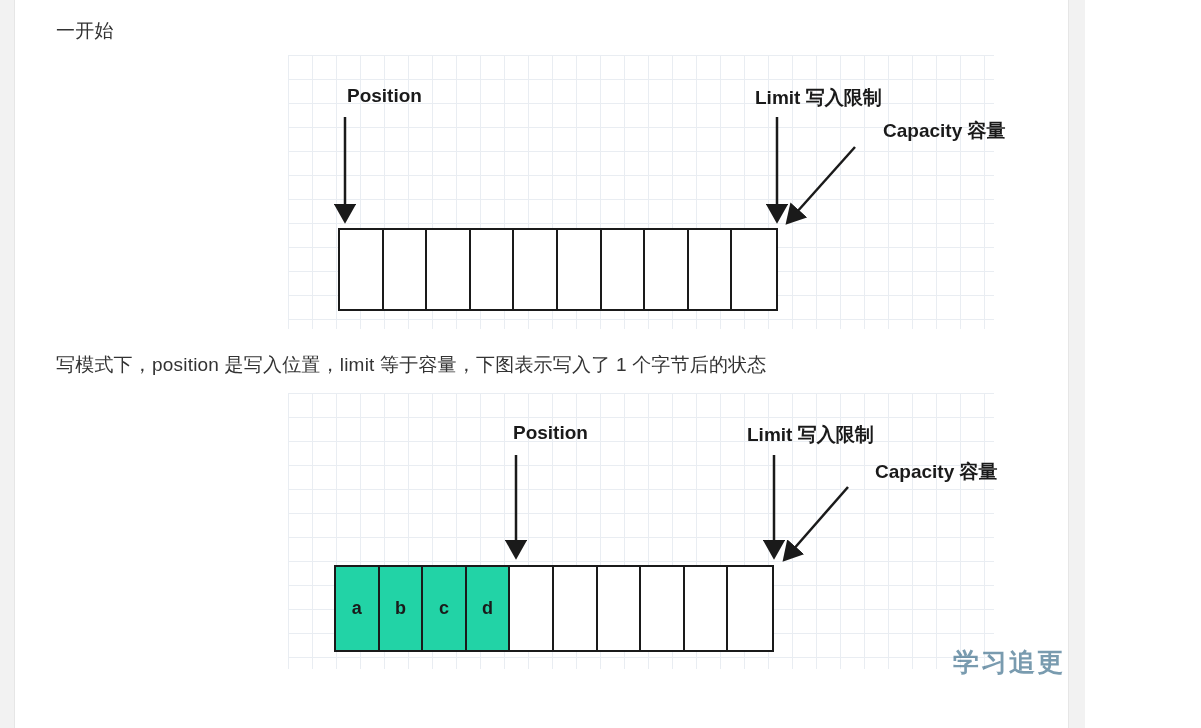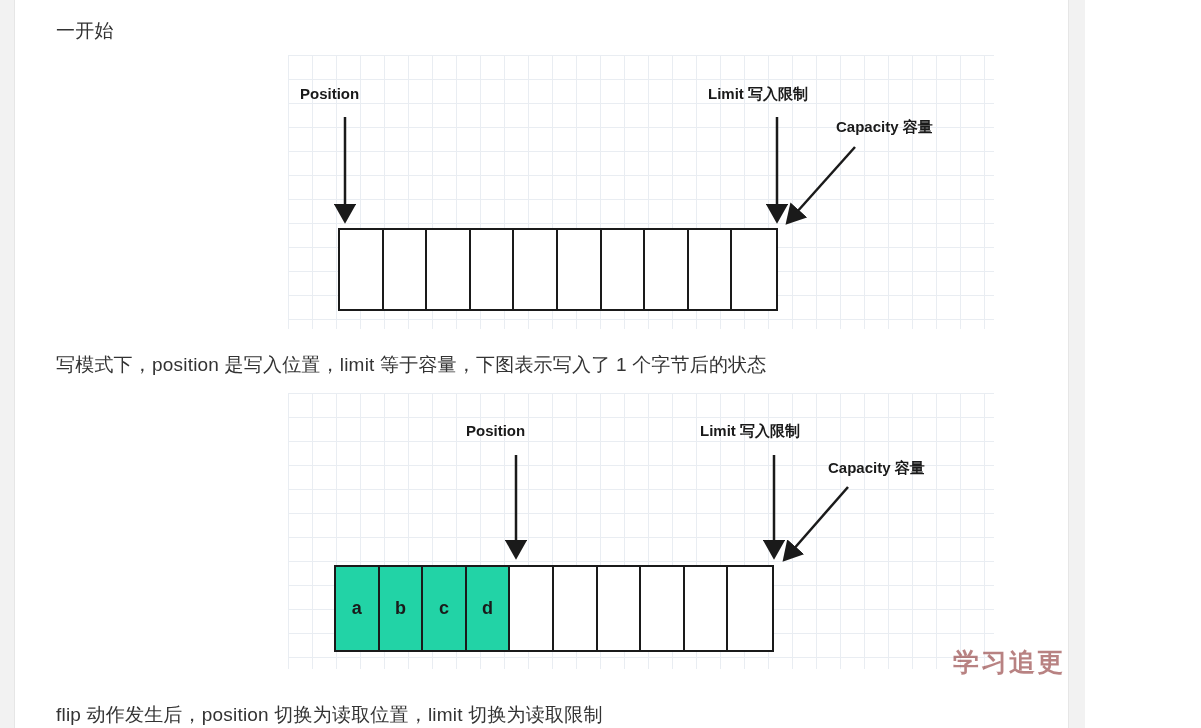--- a/index.html
+++ b/index.html
@@ -51,23 +51,24 @@
     position: absolute;
     background-color: #ffffff;
     background-image:
       linear-gradient(to right, #e9edf2 1px, transparent 1px),
       linear-gradient(to bottom, #e9edf2 1px, transparent 1px);
     background-size: 24px 24px;
   }
   .fig-label {
     position: absolute;
     font-weight: bold;
-    font-size: 15px;
+    font-size: 19px;
     color: #1a1a1a;
     white-space: nowrap;
+    margin-left: 47px;
   }
 
   .cells {
     position: absolute;
     display: flex;
     border: 2px solid #1a1a1a;
     box-sizing: border-box;
     background: #ffffff;
   }
   .cell {
@@ -90,21 +91,21 @@
     overflow: visible;
     pointer-events: none;
   }
 
   .watermark {
     position: absolute;
     right: 20px;
     bottom: 48px;
     font-size: 26px;
     font-weight: bold;
-    color: #7f1d1d;
+    color: #0c4a6e;
     opacity: 0.55;
     letter-spacing: 2px;
     white-space: nowrap;
   }
 </style>
 </head>
 <body>
 
 <div class="page">
 
@@ -182,15 +183,14 @@
       <div class="cell" style="width:10%"></div>
       <div class="cell" style="width:10%"></div>
       <div class="cell" style="width:10%"></div>
       <div class="cell" style="width:10%"></div>
       <div class="cell" style="width:10%"></div>
     </div>
   </div>
 
   <div class="watermark">学习追更</div>
 
-  <div class="text-line" style="left:56px; top:702px;">flip 动作发生后，position 切换为读取位置，limit 切换为读取限制</div>
 
 </div>
 
 </body></html>

